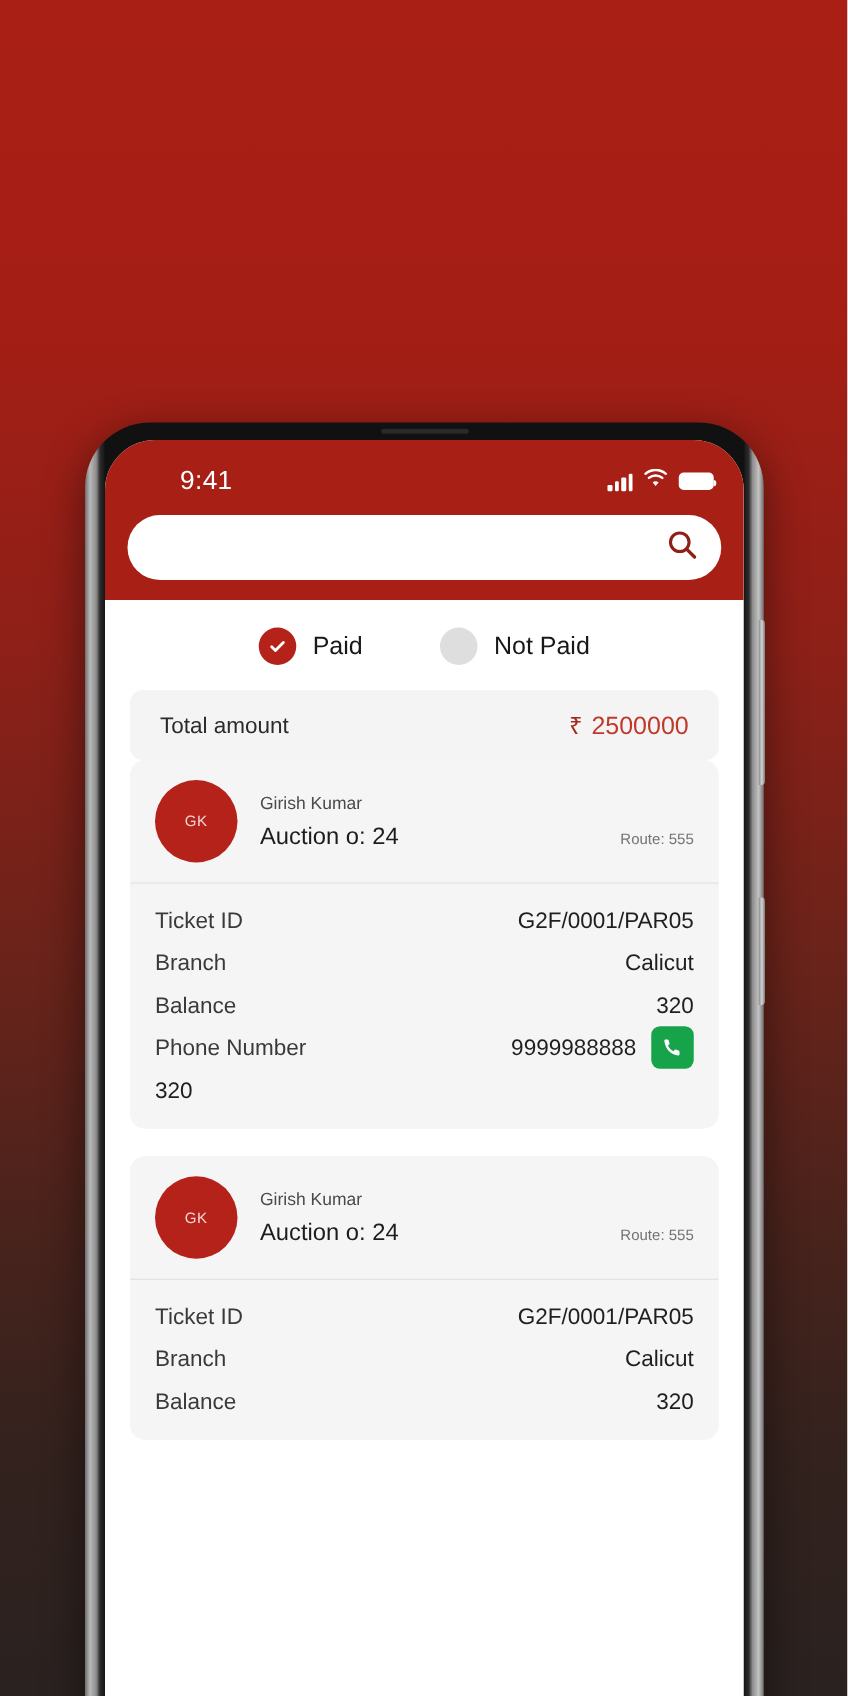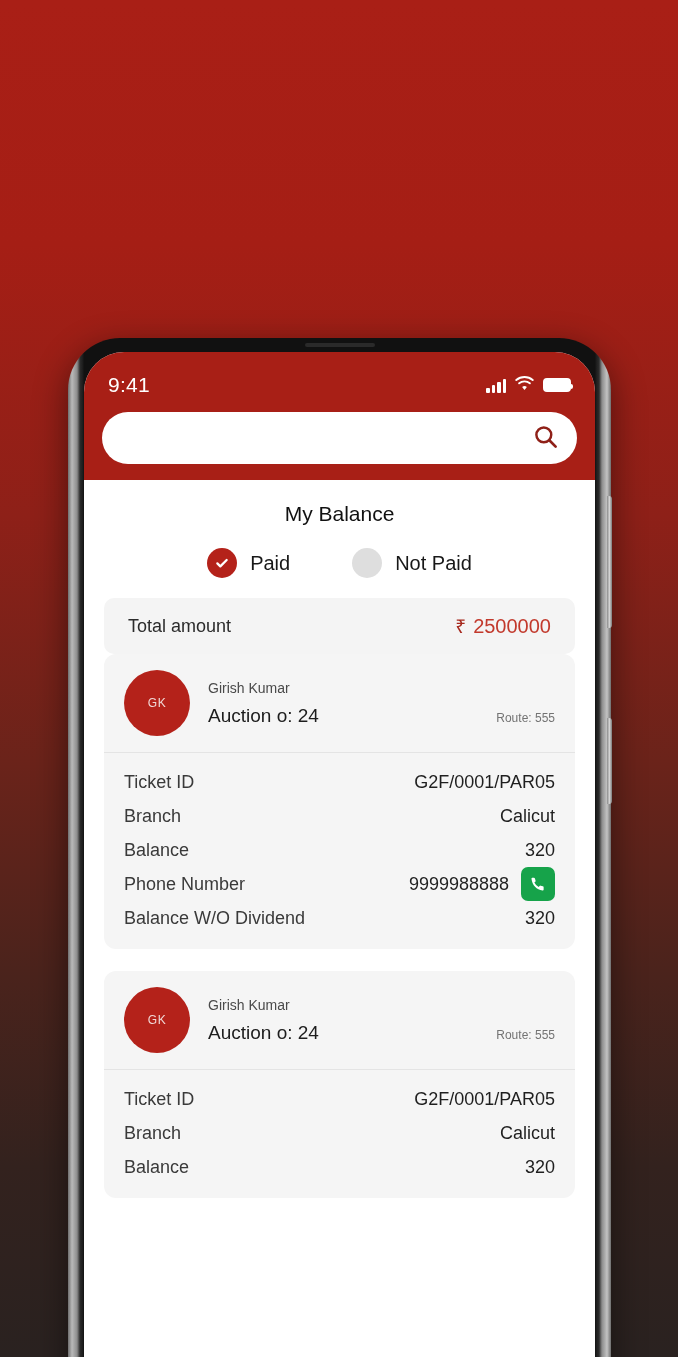--- a/index.html
+++ b/index.html
@@ -83,20 +83,21 @@
     padding: 20px 18px 16px 18px;
   }
 
   .statusbar {
     display: flex;
     align-items: center;
     justify-content: space-between;
     color: #fff;
     height: 26px;
     padding: 0 6px;
+    margin-left: 36px;
   }
   .clock {
     font-size: 21px;
     letter-spacing: 0.3px;
     color: #fff;
   }
   .status-icons {
     display: flex;
     align-items: center;
     gap: 9px;
@@ -346,21 +347,20 @@
             <svg width="27" height="27" viewBox="0 0 24 24" aria-hidden="true">
               <circle cx="10.5" cy="10.5" r="6.6" stroke="#8f2018" stroke-width="2.2" fill="none"></circle>
               <line x1="15.4" y1="15.4" x2="21" y2="21" stroke="#8f2018" stroke-width="2.4" stroke-linecap="round"></line>
             </svg>
           </span>
         </div>
       </div>
 
       <div class="content">
 
-        <div class="page-title">My Balance</div>
 
         <div class="radio-row">
           <div class="radio-opt">
             <span class="radio-dot on">
               <svg width="16" height="16" viewBox="0 0 24 24" aria-hidden="true">
                 <path d="M5 12.5l4.5 4.5L19 7.5" stroke="#fff" stroke-width="3.4" fill="none" stroke-linecap="round" stroke-linejoin="round"></path>
               </svg>
             </span>
             <span class="radio-label">Paid</span>
           </div>
@@ -408,21 +408,20 @@
               <span class="d-val">
                 <span>9999988888</span>
                 <span class="call-btn">
                   <svg width="18" height="18" viewBox="0 0 24 24" aria-hidden="true">
                     <path d="M6.6 3.5c.6 0 1.1.4 1.3 1l.9 3a1.4 1.4 0 0 1-.4 1.4l-1.3 1.2a12.5 12.5 0 0 0 5.8 5.8l1.2-1.3a1.4 1.4 0 0 1 1.4-.4l3 .9c.6.2 1 .7 1 1.3v2.8c0 .8-.7 1.4-1.5 1.3C10.3 19.7 4.3 13.7 3.3 5c-.1-.8.5-1.5 1.3-1.5h2z" fill="#fff"></path>
                   </svg>
                 </span>
               </span>
             </div>
             <div class="d-row">
-              <span class="d-key">Balance W/O Dividend</span>
               <span class="d-val">320</span>
             </div>
           </div>
         </div>
 
         <div class="card">
           <div class="card-head">
             <div class="avatar">GK</div>
             <div class="head-info">
               <div class="head-name">Girish Kumar</div>

